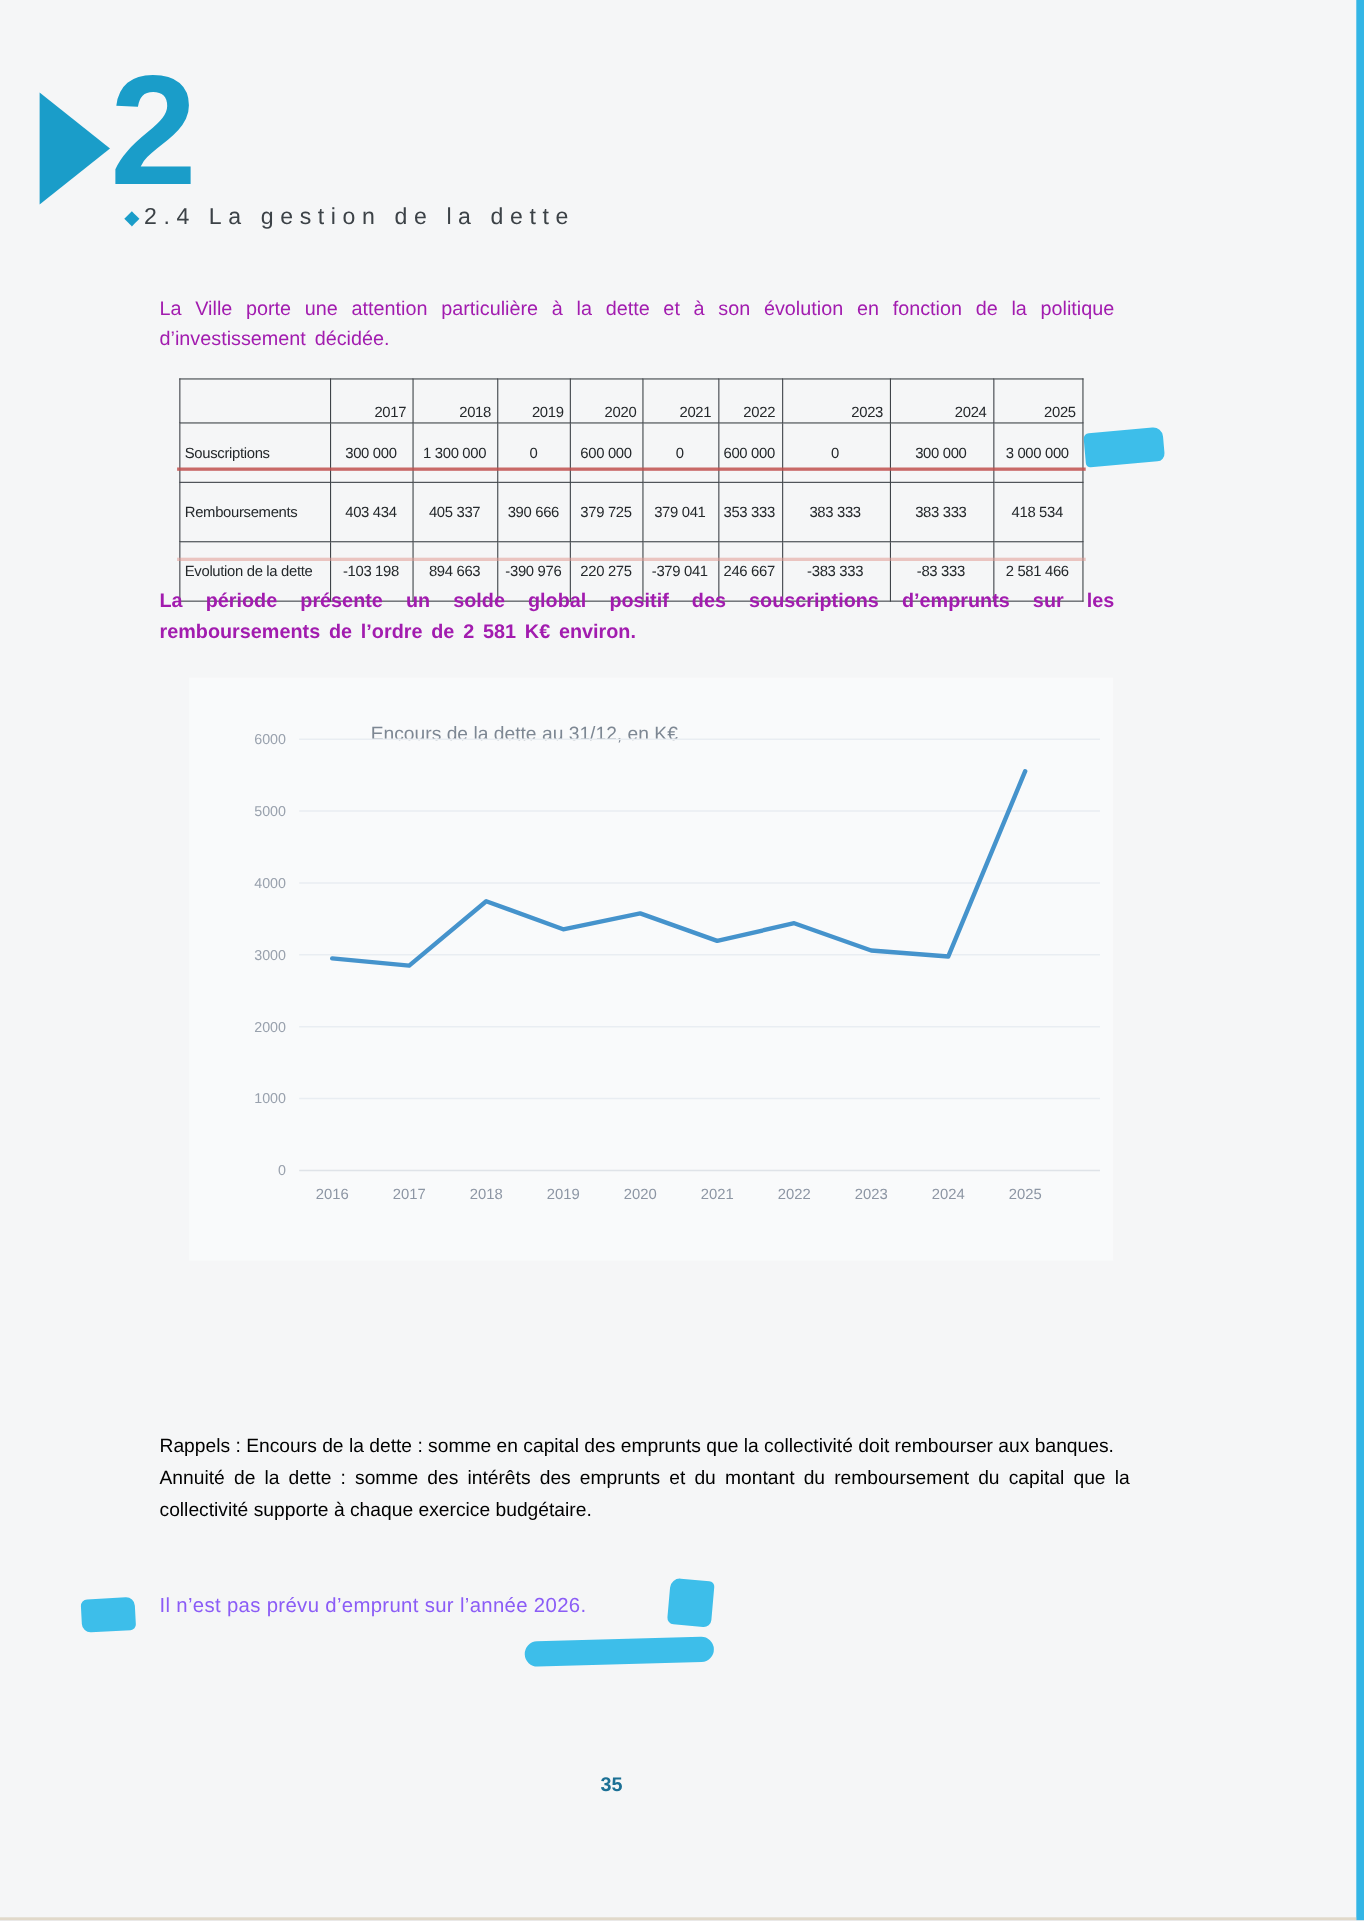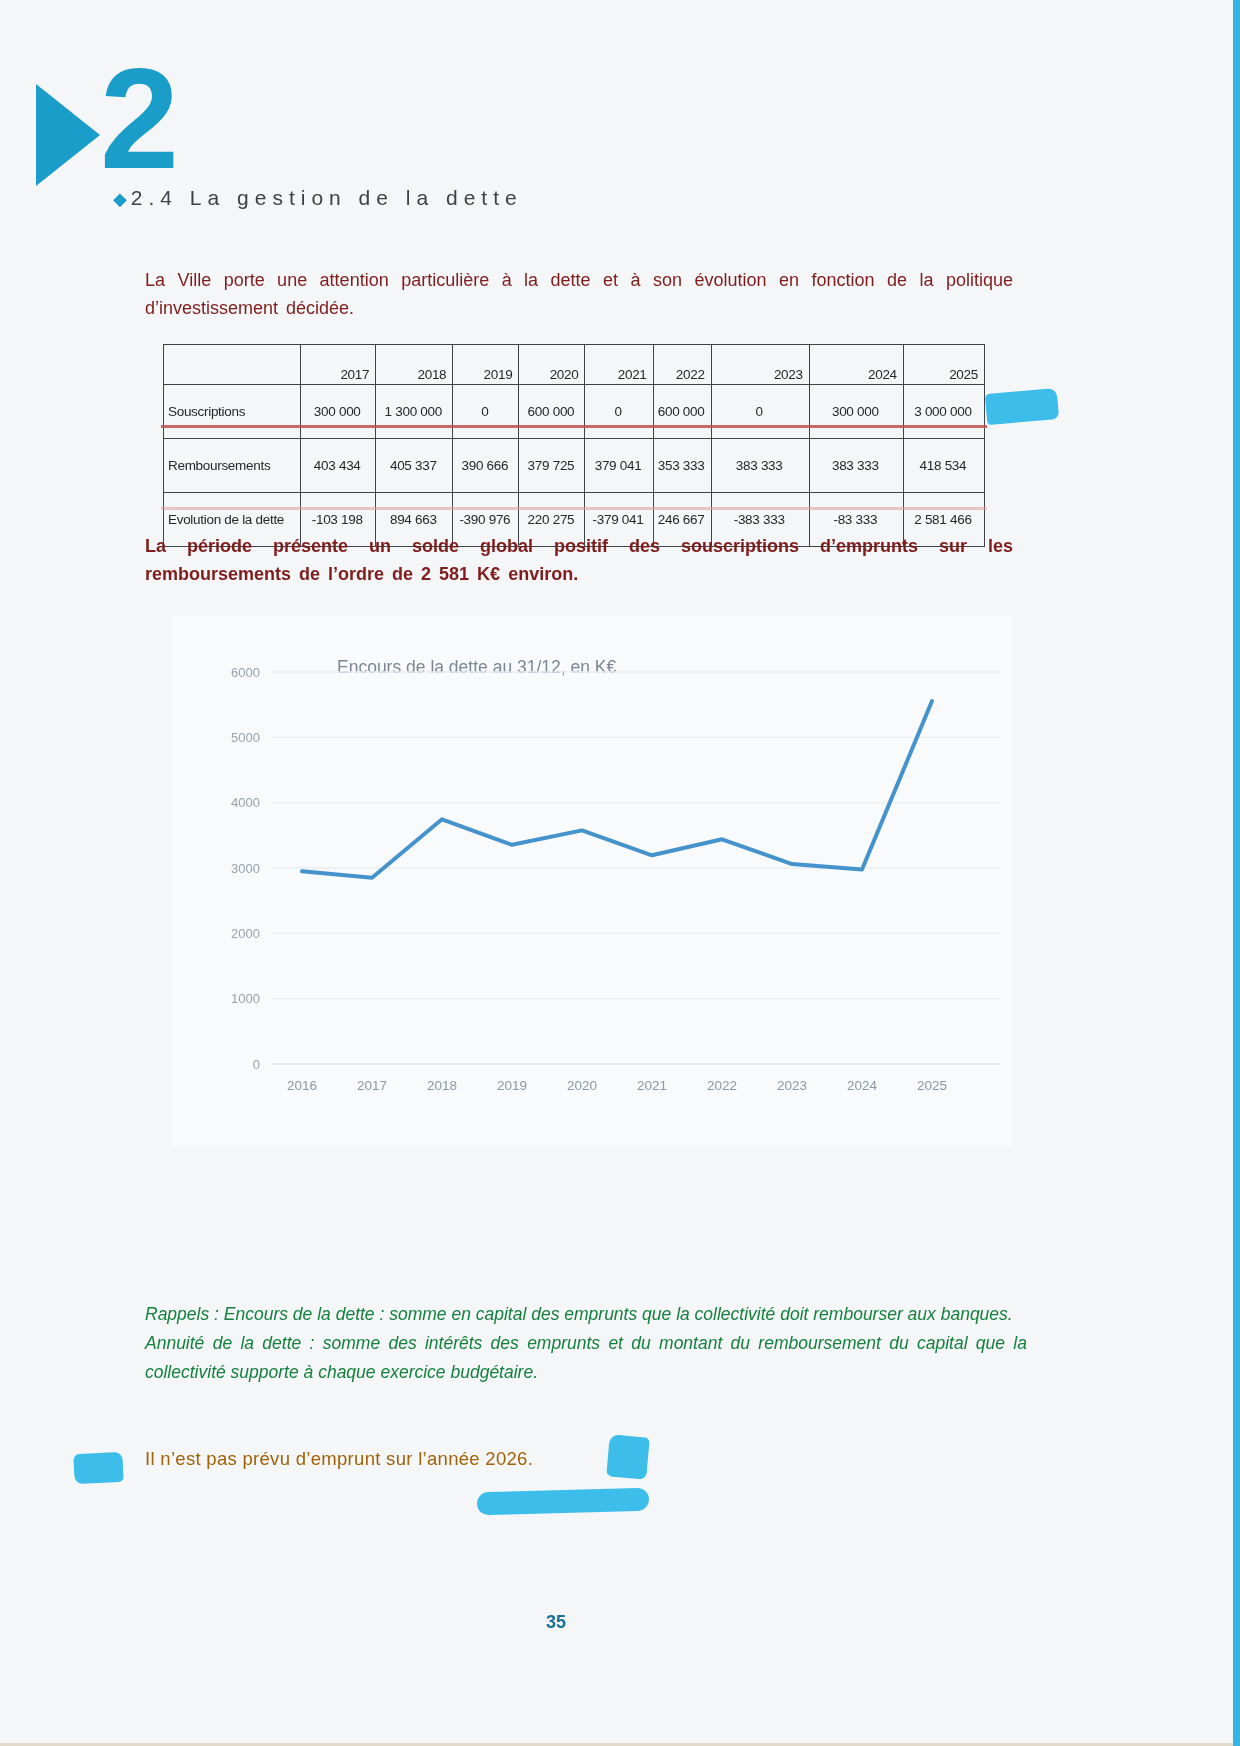--- a/index.html
+++ b/index.html
@@ -28,21 +28,21 @@
     position:absolute;left:113px;top:186px;
     font-size:21px;letter-spacing:6px;color:#3c4247;
     white-space:nowrap;
   }
   .section-heading .diamond{
     color:#1a9dc9;font-size:18px;letter-spacing:2px;margin-right:2px;
   }
   
   .para{
     position:absolute;left:145px;width:868px;
-    font-size:18px;line-height:28px;color:#7f1d1d;
+    font-size:18px;line-height:28px;color:#a21caf;
     text-align:justify;word-spacing:3px;
   }
   .para-intro{top:266px;}
   .para-summary{top:532px;font-weight:bold;}
   
   .tbl-wrap{position:absolute;left:163px;top:344px;width:822px;}
   table.debt{
     border-collapse:collapse;table-layout:fixed;width:822px;
     font-size:13.5px;color:#24282b;letter-spacing:-0.3px;
   }
@@ -79,28 +79,28 @@
   .chart-panel text{font-family:"Liberation Sans", sans-serif;}
   .chart-title{font-size:17.5px;fill:#7d8793;}
   .ytick{font-size:13px;fill:#99a1ad;text-anchor:end;}
   .xtick{font-size:13.5px;fill:#8d96a4;text-anchor:middle;}
   .grid{stroke:#e9edf2;stroke-width:1.4;}
   .grid.zero{stroke:#dfe3e8;}
   .debt-line{fill:none;stroke:#4593cc;stroke-width:4;stroke-linejoin:round;stroke-linecap:round;}
   
   .rappels{
     position:absolute;left:145px;top:1300px;width:882px;
-    font-size:17.5px;font-style:italic;line-height:29px;color:#15803d;
+    font-size:17.5px;line-height:29px;color:#000000;
     text-align:justify;
   }
   .rappels p{margin:0;}
   
   .note{
     position:absolute;left:145px;top:1448px;
-    font-size:18.5px;color:#a16207;letter-spacing:.3px;
+    font-size:18.5px;color:#8b5cf6;letter-spacing:.3px;
   }
   
   .page-number{
     position:absolute;left:546px;top:1612px;
     font-size:18px;font-weight:700;color:#1c7095;
   }
   .edge-bar-right{
     position:absolute;right:0;top:0;bottom:0;width:7px;
     background:#33b5e5;
   }

